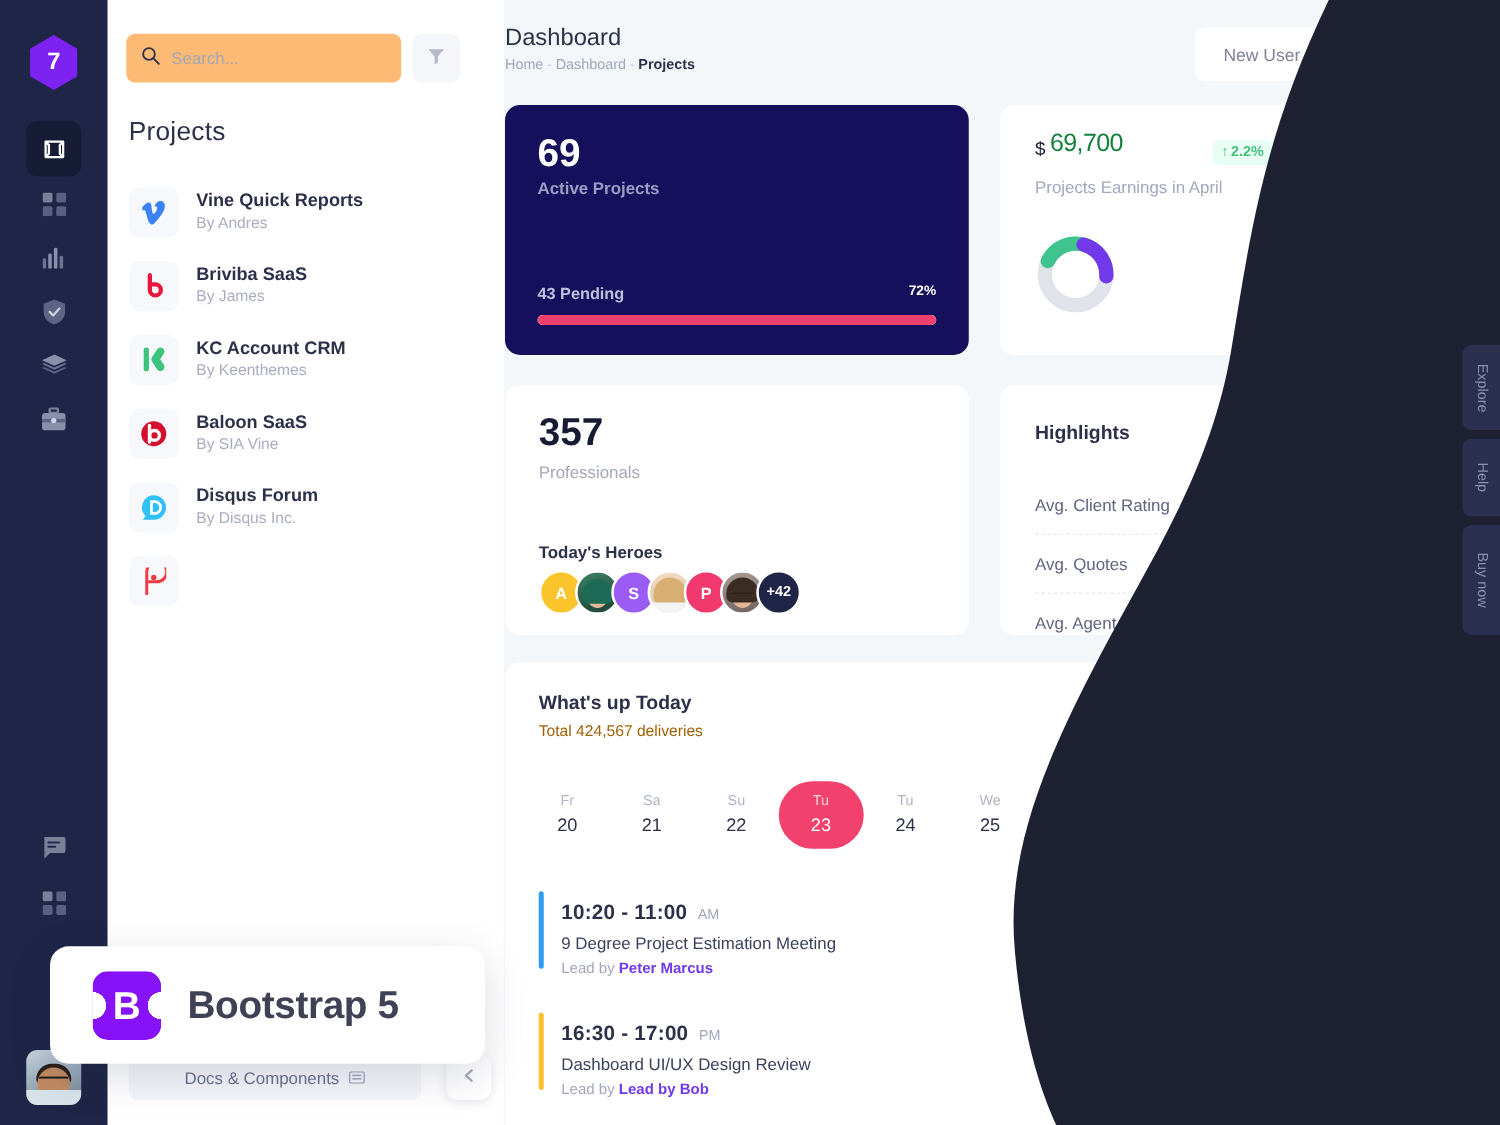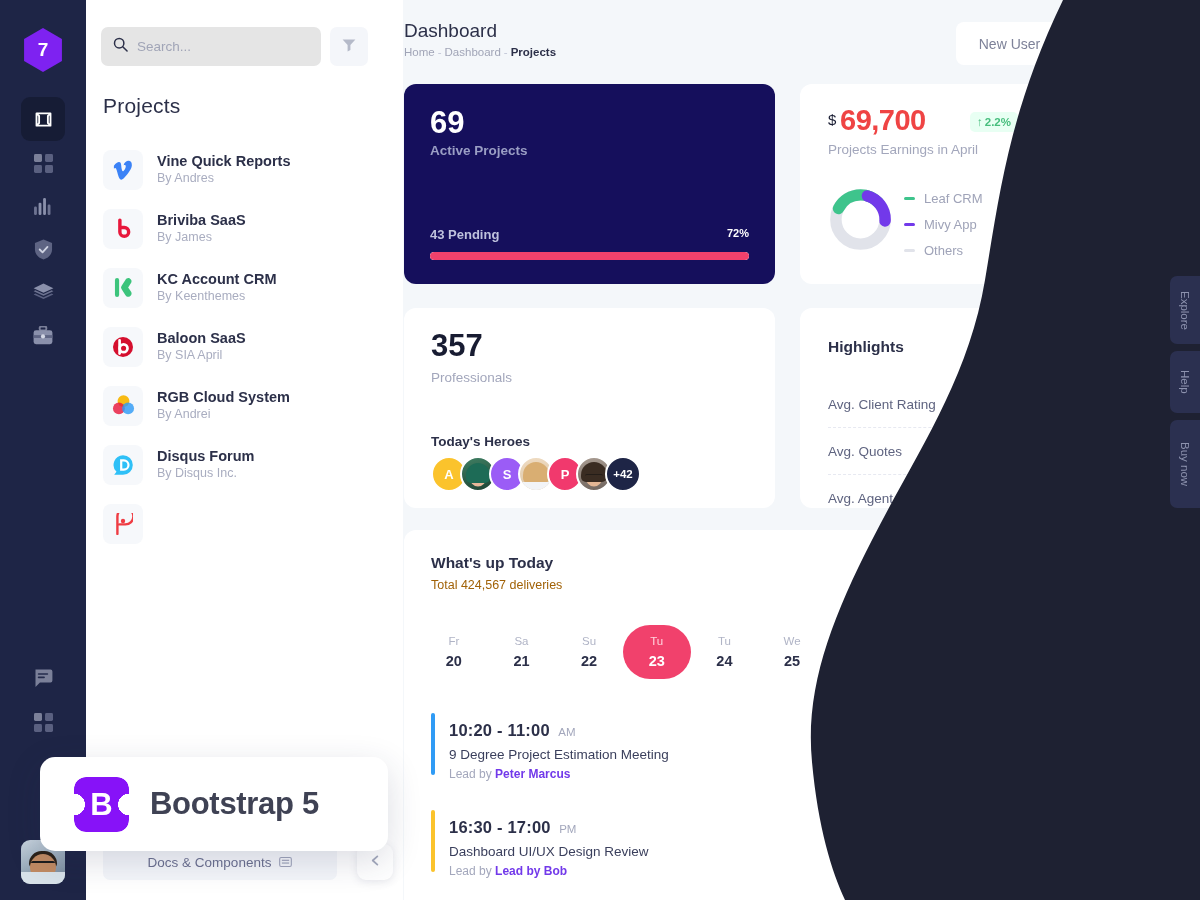--- a/index.html
+++ b/index.html
@@ -50,21 +50,21 @@
     position:absolute; left:0; bottom:0; width:100%; height:12px; background:#d8e2e9;
   }
 
   
   #projects-panel {
     position: absolute; left: 86px; top: 0; width: 317px; height: 900px;
     background: #ffffff; z-index: 5;
   }
   #search-row { position: absolute; left: 15px; top: 27px; display: flex; gap: 9px; }
   #search-box {
-    width: 220px; height: 39px; background: #e5e5e5; border-radius: 7px;
+    width: 220px; height: 39px; background: #fdba74; border-radius: 7px;
     display: flex; align-items: center; padding: 0 12px; gap: 9px;
   }
   #search-input {
     border: none; background: transparent; outline: none;
     font-family: "Liberation Sans", sans-serif; font-size: 13.5px; color: #5e6278; width: 160px;
   }
   #search-input::placeholder { color: #a1a5b7; }
   #filter-btn {
     width: 38px; height: 39px; background: #f4f6fa; border-radius: 7px;
     display: flex; align-items: center; justify-content: center; border: none; cursor: pointer;
@@ -130,21 +130,21 @@
   #active-pct { position: absolute; right: 26px; top: 143px; font-size: 11px; color: #ffffff; font-weight: bold; }
   #active-track {
     position: absolute; left: 26px; right: 26px; top: 168px; height: 8px;
     background: #f6eef2; border-radius: 5px; overflow: hidden;
   }
   #active-fill { height: 100%; background: #f1416c; border-radius: 5px; }
 
   
   #card-earnings { left: 397px; top: 84px; width: 374px; height: 200px; }
   #earn-dollar { position: absolute; left: 28px; top: 27px; font-size: 15px; color: #181c32; font-weight: 400; }
-  #earn-amount { position: absolute; left: 40px; top: 20px; font-size: 29px; color: #ef4444; font-weight: bold; letter-spacing: -.5px; }
+  #earn-amount { position: absolute; left: 40px; top: 20px; font-size: 20px; color: #15803d; font-weight: normal; letter-spacing: -.5px; }
   #earn-badge {
     position: absolute; left: 170px; top: 28px; height: 20px; padding: 0 7px;
     background: #e8fff3; border-radius: 5px; color: #47be7d; font-size: 11.5px; font-weight: bold;
     display: flex; align-items: center; gap: 2px;
   }
   #earn-sub { position: absolute; left: 28px; top: 58px; font-size: 13.5px; color: #a3a7bc; }
   #donut-wrap { position: absolute; left: 28px; top: 103px; width: 65px; height: 65px; }
   #earn-legend { position: absolute; left: 104px; top: 101px; }
   .legend-row { display: flex; align-items: center; height: 26px; gap: 9px; }
   .legend-dash { width: 11px; height: 3px; border-radius: 2px; }
@@ -189,21 +189,21 @@
     background: #f4f6fa; border-radius: 7px; color: #6b7090; font-size: 12.5px;
     border: none; cursor: pointer; font-family: "Liberation Sans", sans-serif;
   }
   #day-strip { position: absolute; left: 16px; top: 95px; right: 10px; display: flex; }
   .day-cell {
     width: 70px; text-align: center; position: relative;
     display: flex; flex-direction: column; align-items: center; justify-content: center;
     padding: 10px 0; cursor: pointer;
   }
   .day-dow { font-size: 11.5px; color: #b0b4c6; margin-bottom: 6px; }
-  .day-num { font-size: 14.5px; color: #2c3049; font-weight: bold; }
+  .day-num { font-size: 14.5px; color: #2c3049; font-weight: normal; }
   .day-cell.muted .day-dow { color: #b9bdcd; }
   .day-cell.muted .day-num { color: #b9bdcd; }
   .day-cell.active { background: #f1416c; border-radius: 28px; }
   .day-cell.active .day-dow { color: #ffd4de; }
   .day-cell.active .day-num { color: #ffffff; }
 
   #events { position: absolute; left: 27px; top: 172px; right: 26px; }
   .event-row { position: relative; height: 97px; display: flex; align-items: center; }
   .event-bar { position: absolute; left: 0; top: 11px; width: 4px; height: 62px; border-radius: 3px; }
   .event-body { margin-left: 18px; }
@@ -422,37 +422,24 @@
       <div class="project-row">
         <div class="proj-icon">
           <svg width="22" height="22" viewBox="0 0 22 22">
             <circle cx="11" cy="11" r="10" fill="#d50f2e"></circle>
             <path d="M7.6 4.4v13.2" stroke="#fff" stroke-width="2.7" stroke-linecap="round"></path>
             <circle cx="11.6" cy="12.3" r="3.9" fill="none" stroke="#fff" stroke-width="2.7"></circle>
           </svg>
         </div>
         <div>
           <div class="proj-name">Baloon SaaS</div>
-          <div class="proj-by">By SIA April</div>
-        </div>
-      </div>
-
-      <div class="project-row">
-        <div class="proj-icon">
-          <svg width="23" height="23" viewBox="0 0 24 24">
-            <circle cx="12" cy="7.4" r="6.2" fill="#f7b500" opacity=".92"></circle>
-            <circle cx="7.2" cy="15" r="6.2" fill="#e8183c" opacity=".82"></circle>
-            <circle cx="16.8" cy="15" r="6.2" fill="#2f9bf5" opacity=".82"></circle>
-          </svg>
-        </div>
-        <div>
-          <div class="proj-name">RGB Cloud System</div>
-          <div class="proj-by">By Andrei</div>
-        </div>
-      </div>
+          <div class="proj-by">By SIA Vine</div>
+        </div>
+      </div>
+
 
       <div class="project-row">
         <div class="proj-icon">
           <svg width="22" height="22" viewBox="0 0 22 22">
             <path d="M11 1.2a9.8 9.8 0 0 1 0 19.6H2.2l2.3-3A9.7 9.7 0 0 1 11 1.2z" fill="#2fc0f7"></path>
             <path d="M9.2 6.3h2.6a4.7 4.7 0 0 1 0 9.4H9.2z" fill="none" stroke="#fff" stroke-width="2.2"></path>
           </svg>
         </div>
         <div>
           <div class="proj-name">Disqus Forum</div>
@@ -528,34 +515,20 @@
       <div id="earn-sub">Projects Earnings in April</div>
 
       <div id="donut-wrap">
         <svg width="65" height="65" viewBox="0 0 42 42">
           <circle cx="21" cy="21" r="15.9" fill="none" stroke="#e1e3ea" stroke-width="7.4"></circle>
           <circle cx="21" cy="21" r="15.9" fill="none" stroke="#3ec48c" stroke-width="7.4" stroke-dasharray="30 70" stroke-dashoffset="-57" stroke-linecap="round"></circle>
           <circle cx="21" cy="21" r="15.9" fill="none" stroke="#7239ea" stroke-width="7.4" stroke-dasharray="22 78" stroke-dashoffset="-79" stroke-linecap="round"></circle>
         </svg>
       </div>
 
-      <div id="earn-legend">
-        <div class="legend-row">
-          <span class="legend-dash" style="background:#3ec48c"></span>
-          <span class="legend-name">Leaf CRM</span>
-        </div>
-        <div class="legend-row">
-          <span class="legend-dash" style="background:#7239ea"></span>
-          <span class="legend-name">Mivy App</span>
-        </div>
-        <div class="legend-row">
-          <span class="legend-dash" style="background:#e1e3ea"></span>
-          <span class="legend-name">Others</span>
-        </div>
-      </div>
 
       <div id="earn-values">
         <div class="value-row">$7,660</div>
         <div class="value-row">$2,820</div>
         <div class="value-row">$45,257</div>
       </div>
     </div>
 
     <div id="card-prof" class="card">
       <div id="prof-num">357</div>

